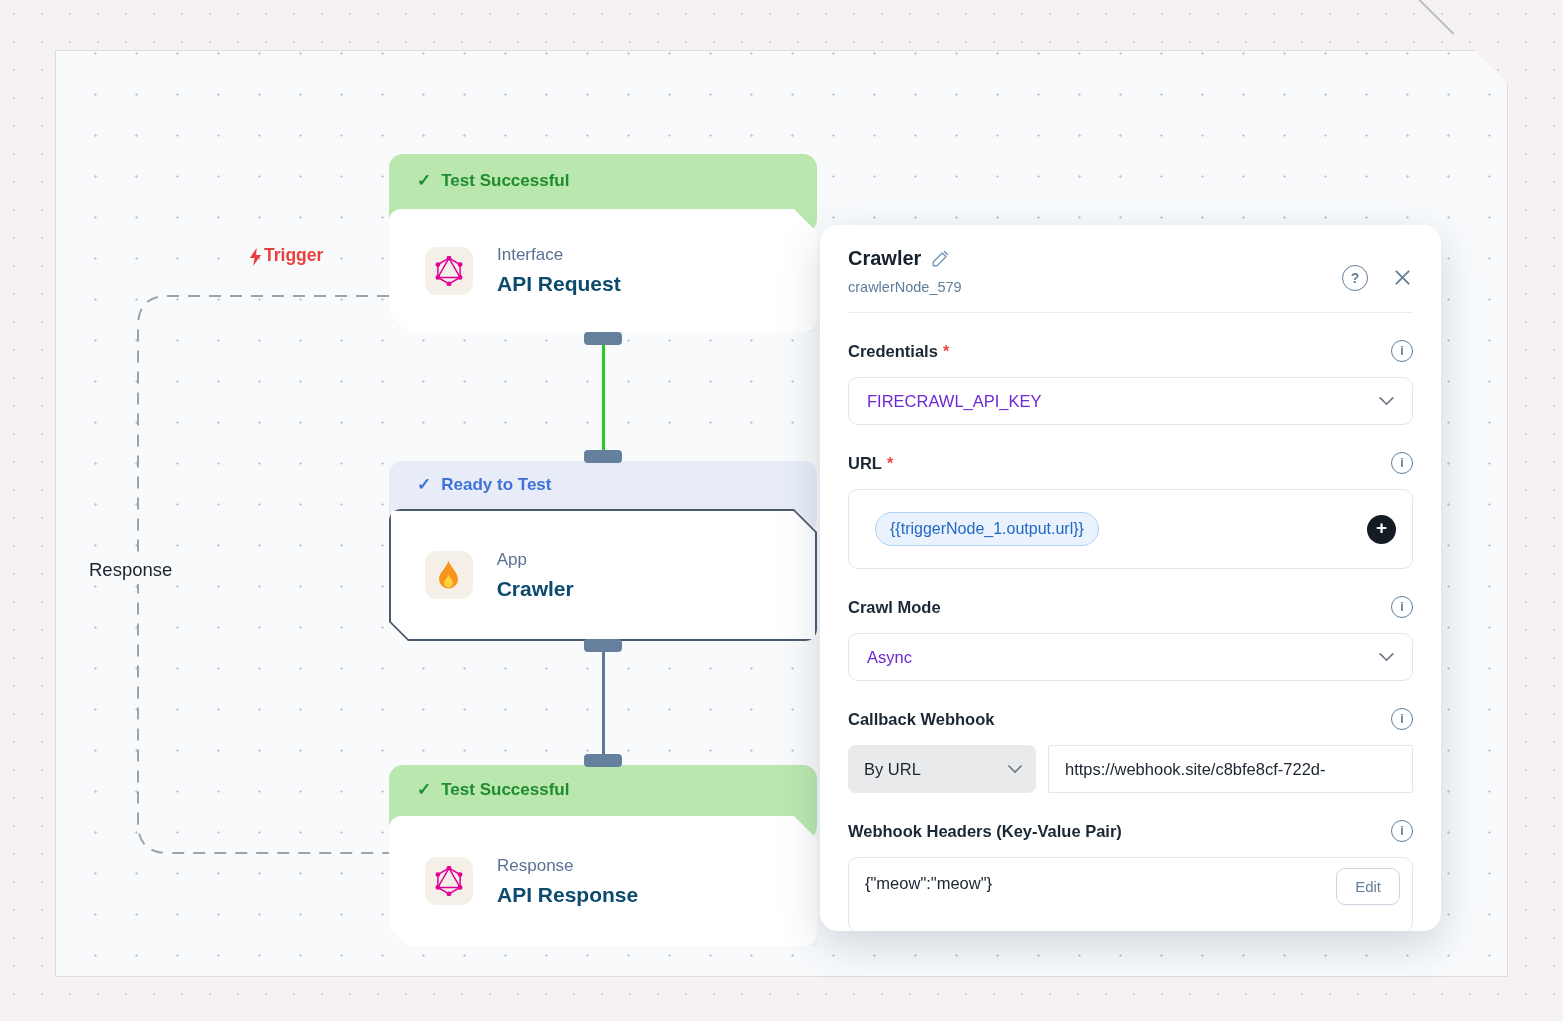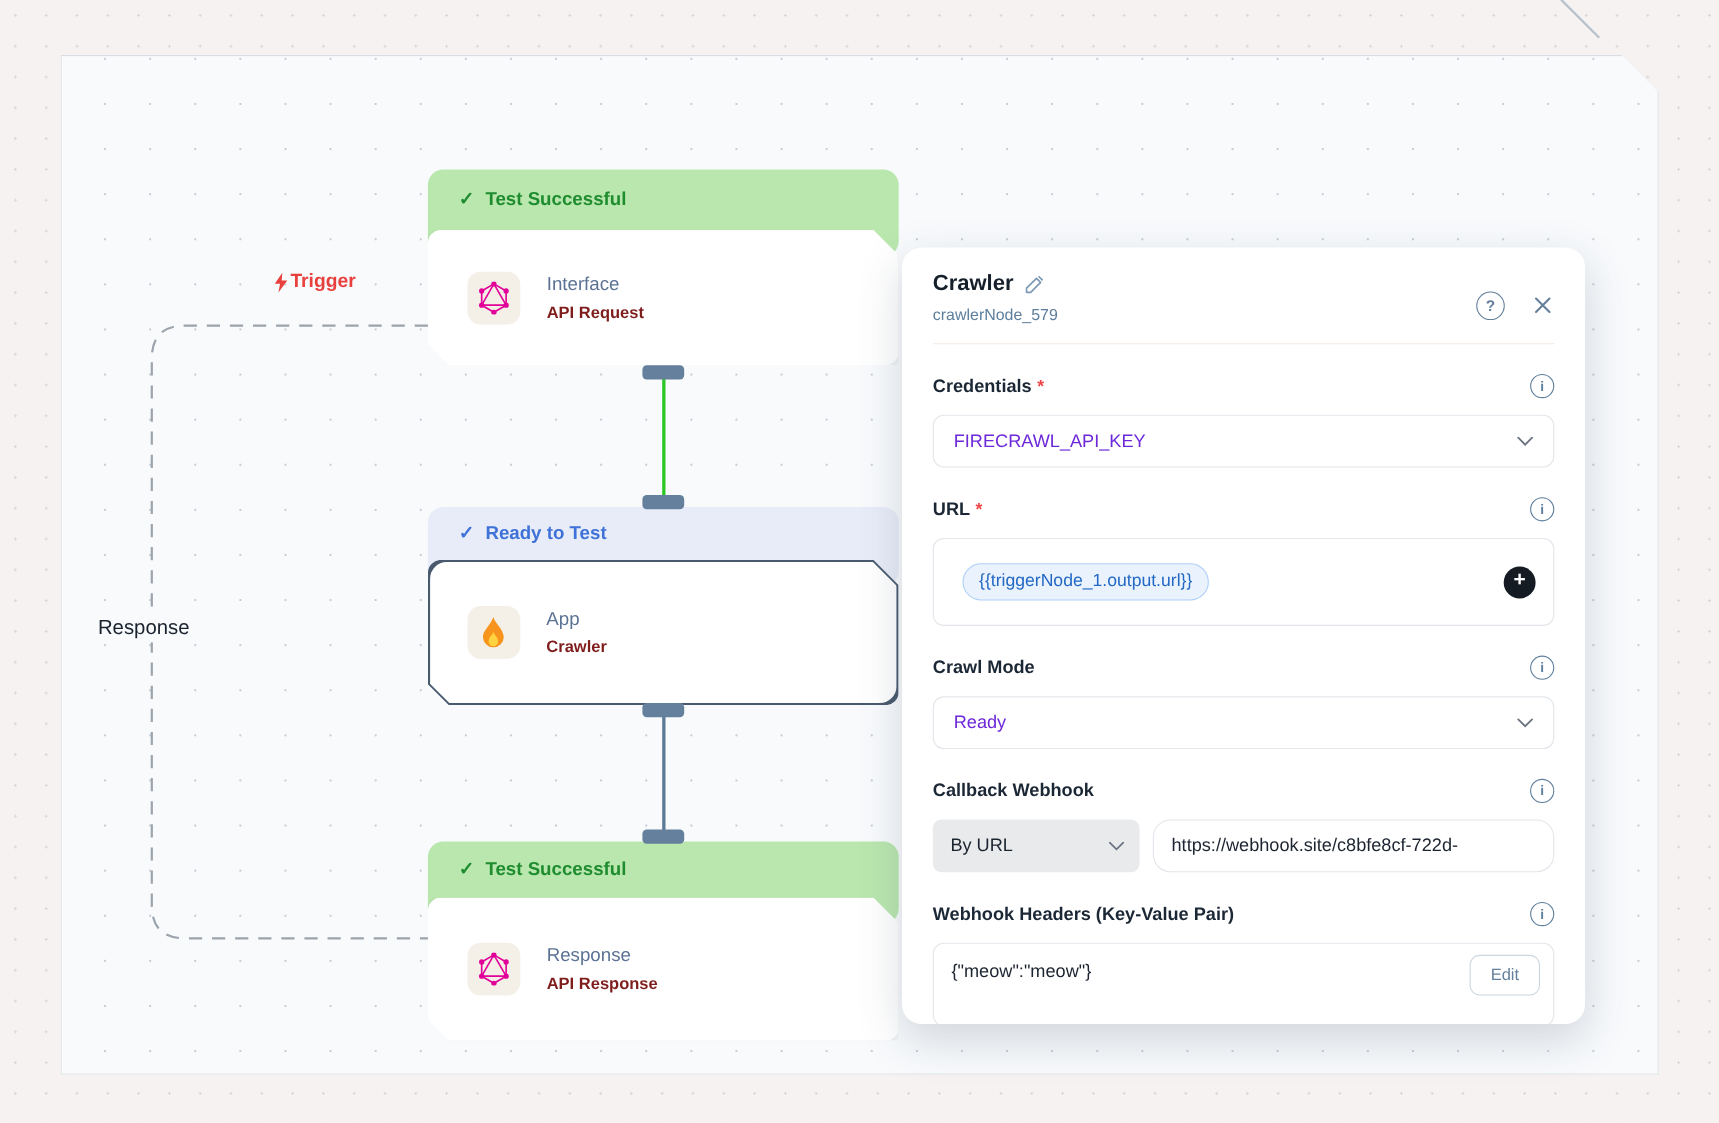--- a/index.html
+++ b/index.html
@@ -65,28 +65,28 @@
     border-radius:12px; box-shadow:0 3px 8px rgba(15,23,42,.07);
     clip-path:polygon(0 0, calc(100% - 23px) 0, 100% 23px, 100% 100%, 19px 100%, 0 calc(100% - 19px));
     display:flex; align-items:center; padding-left:36px; gap:24px; }
   .card1 { top:158px; height:123px; }
   .card3 { top:765px; height:130px; }
 
   .card2-outer { position:absolute; left:333px; top:458px; width:428px; height:132px;
     background:#4a5a6e; border-radius:12px;
     clip-path:polygon(0 0, calc(100% - 23px) 0, 100% 23px, 100% 100%, 19px 100%, 0 calc(100% - 19px)); }
   .card2-inner { position:absolute; left:1.7px; top:1.7px; right:1.7px; bottom:1.7px;
-    background:#fff; border-radius:15px;
+    background:#fff; border-radius:1px;
     clip-path:polygon(0 0, calc(100% - 22px) 0, 100% 22px, 100% 100%, 18px 100%, 0 calc(100% - 18px));
     display:flex; align-items:center; padding-left:34px; gap:24px; }
 
   .icon-tile { width:48px; height:48px; border-radius:12px; background:#f4efe7;
     display:flex; align-items:center; justify-content:center; flex:none; }
   .n-category { font-size:17px; color:#5b7294; margin-bottom:7px; }
-  .n-title { font-size:15px; font-weight:700; color:#7f1d1d; }
+  .n-title { font-size:21px; font-weight:700; color:#0c4a6e; }
 
   
   .handle { position:absolute; left:528px; width:38px; height:13px; border-radius:4px;
     background:#64809c; }
   .h1 { top:281px; } .h2 { top:399px; } .h3 { top:588px; } .h4 { top:703px; }
   .c-line { position:absolute; left:545.5px; width:3px; }
   .line-green { top:292px; height:110px; background:#2ac726; }
   .line-slate { top:599px; height:107px; background:#5c7a96; }
 
   
@@ -119,21 +119,21 @@
     padding:0 16px 0 26px; }
   .chip { background:#e9f2fd; border:1px solid #aed0f8; color:#2268c4;
     border-radius:18px; padding:7px 14px; font-size:16px; }
   .plus-btn { width:29px; height:29px; border-radius:50%; background:#151b23;
     color:#fff; font-size:19px; font-weight:700; display:flex; align-items:center;
     justify-content:center; padding-bottom:2px; }
   .webhook-row { margin-top:15px; display:flex; gap:12px; }
   .mode-select { width:188px; height:48px; background:#e9eaec; border-radius:8px;
     display:flex; align-items:center; justify-content:space-between;
     padding:0 14px 0 16px; font-size:16.5px; color:#1c2430; flex:none; }
-  .url-input { flex:1; height:48px; border:1px solid #e3e6ea; border-radius:16px;
+  .url-input { flex:1; height:48px; border:1px solid #e3e6ea; border-radius:2px;
     display:flex; align-items:center; padding:0 16px; font-size:16.5px; color:#1c2430;
     white-space:nowrap; overflow:hidden; }
   .headers-box { margin-top:15px; height:76px; border:1px solid #e3e6ea;
     border-radius:10px; display:flex; align-items:flex-start;
     justify-content:space-between; padding:16px 12px 0 16px; font-size:16.5px;
     color:#1c2430; }
   .edit-btn { border:1px solid #ccd6e0; border-radius:9px; color:#64809c;
     font-size:15px; padding:9px 18px; background:#fff; margin-top:-6px; }
 </style>
 </head>
@@ -295,21 +295,21 @@
     </div>
   </div>
 
   <div class="f-label-row">
     <div><span class="f-label">Crawl Mode</span></div>
     <div class="info-circle">
         <span>i</span>
       </div>
   </div>
   <div class="select">
-    <span>Ready</span>
+    <span>Async</span>
     <svg width="15" height="9" viewBox="0 0 16 10">
       <path d="M1 1 L8 8 L15 1" fill="none" stroke="#6b7280" stroke-width="1.8" stroke-linecap="round"></path>
     </svg>
   </div>
 
   <div class="f-label-row">
     <div><span class="f-label">Callback Webhook</span></div>
     <div class="info-circle">
         <span>i</span>
       </div>

